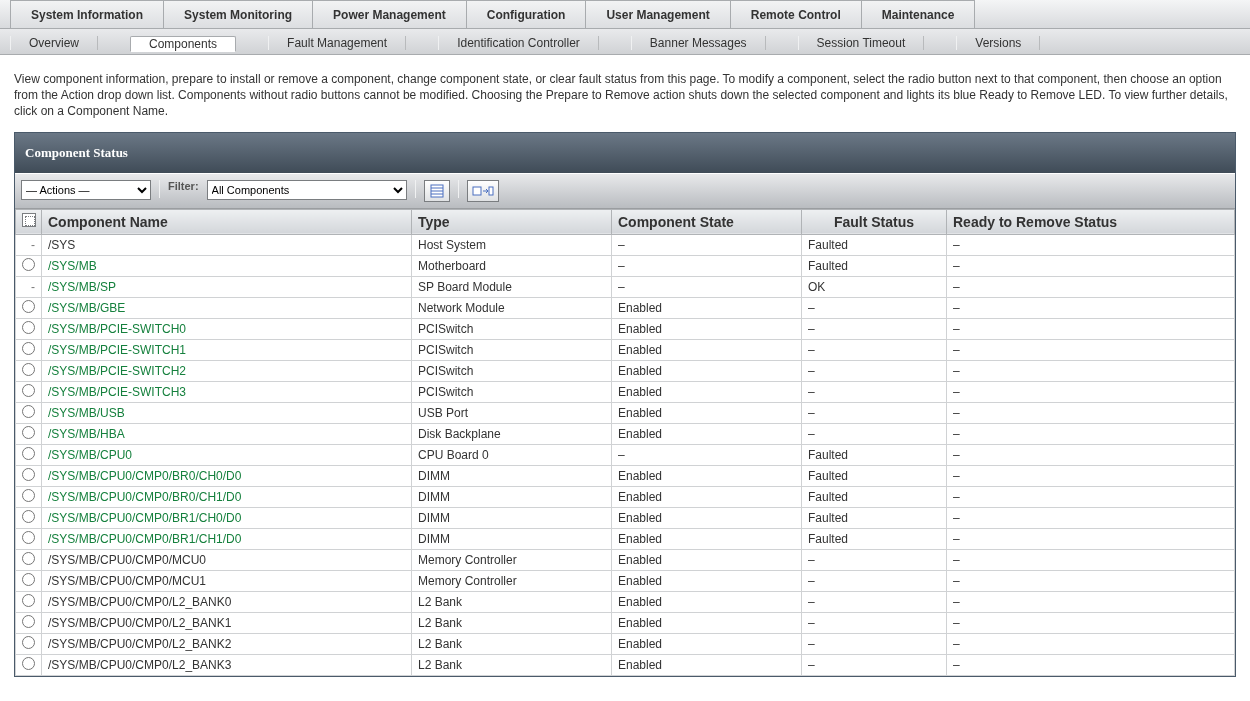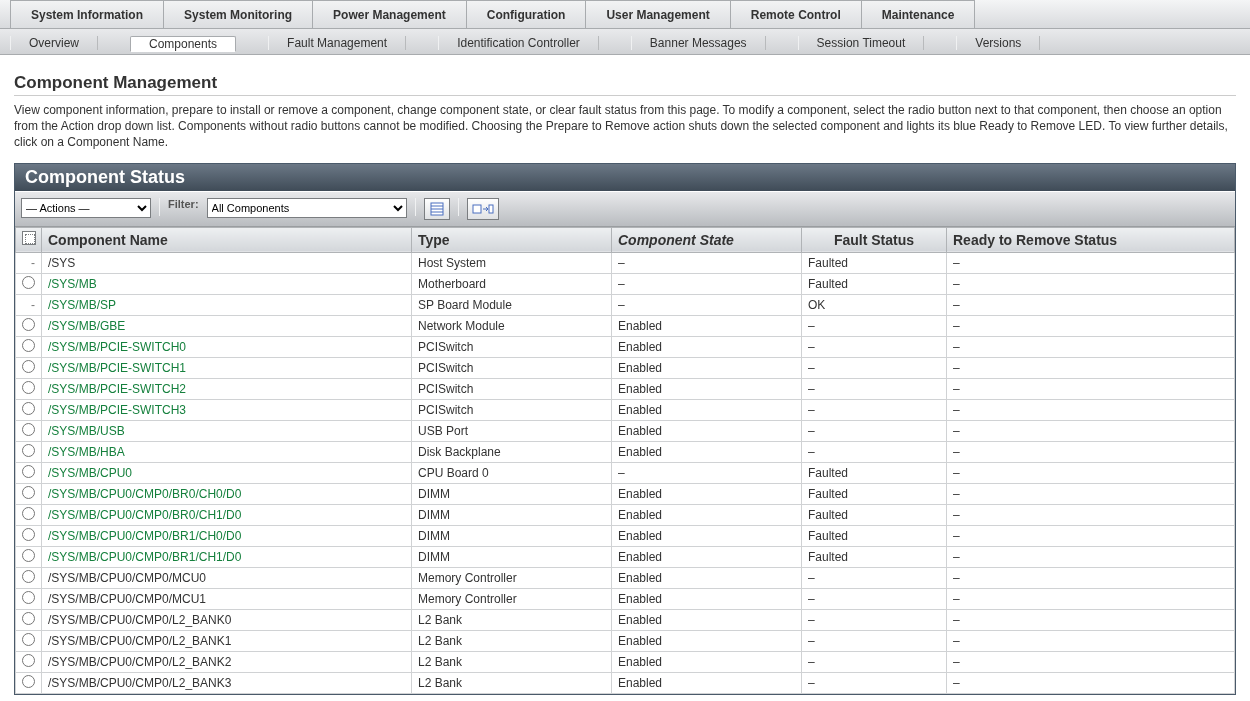--- a/index.html
+++ b/index.html
@@ -75,22 +75,23 @@
     line-height: 1.35;
     margin: 6px 0 12px 0;
   }
   .panel {
     border: 1px solid #4a5a6a;
   }
   .panel-header {
     background: linear-gradient(to bottom, #6b7886 0%, #3f4b57 100%);
     color: #fff;
     font-weight: bold;
-    font-size: 18px;
-    padding: 3px 10px;
+    font-size: 13px;
+    padding: 12px 10px;
+    font-family: Liberation Serif, serif;
   }
   .toolbar {
     background: linear-gradient(to bottom, #e8e9eb 0%, #b9bcc0 100%);
     border-top: 1px solid #fff;
     border-bottom: 1px solid #9a9da0;
     padding: 6px 6px;
     display: flex;
     gap: 8px;
     font-size: 11px;
   }
@@ -174,21 +175,20 @@
     <div class="sub-tab">Overview</div>
     <div class="sub-tab active">Components</div>
     <div class="sub-tab">Fault Management</div>
     <div class="sub-tab">Identification Controller</div>
     <div class="sub-tab">Banner Messages</div>
     <div class="sub-tab">Session Timeout</div>
     <div class="sub-tab">Versions</div>
   </div>
 
 <div class="content">
-  <h1>Component Management</h1>
   <div class="desc">View component information, prepare to install or remove a component, change component state, or clear fault status from this page. To modify a component, select the radio button next to that component, then choose an option from the Action drop down list. Components without radio buttons cannot be modified. Choosing the Prepare to Remove action shuts down the selected component and lights its blue Ready to Remove LED. To view further details, click on a Component Name.</div>
 
   <div class="panel">
     <div class="panel-header">Component Status</div>
 
     <div class="toolbar">
       <select style="width:130px;">
         <option>— Actions —</option>
       </select>
       <span class="sep"></span>
@@ -214,21 +214,21 @@
           </svg>
       </div>
     </div>
 
     <table class="grid">
       <thead>
         <tr id="hdr-row">
           <th style="width:26px;text-align:center;padding:3px;"><span class="sel-icon"></span></th>
         <th style="width: 370px;">Component Name</th>
             <th style="width: 200px;">Type</th>
-            <th style="width: 190px; font-style: italic;">Component State</th>
+            <th style="width: 190px;">Component State</th>
             <th style="width: 145px; text-align: center;">Fault Status</th>
             <th>Ready to Remove Status</th>
           </tr>
       </thead>
       <tbody id="grid-body">
           <tr>
             <td class="radio-cell" style="color: rgb(119, 119, 119); text-align: right; padding-right: 6px;">-</td>
             <td>/SYS</td>
             <td>Host System</td>
             <td>–</td>

